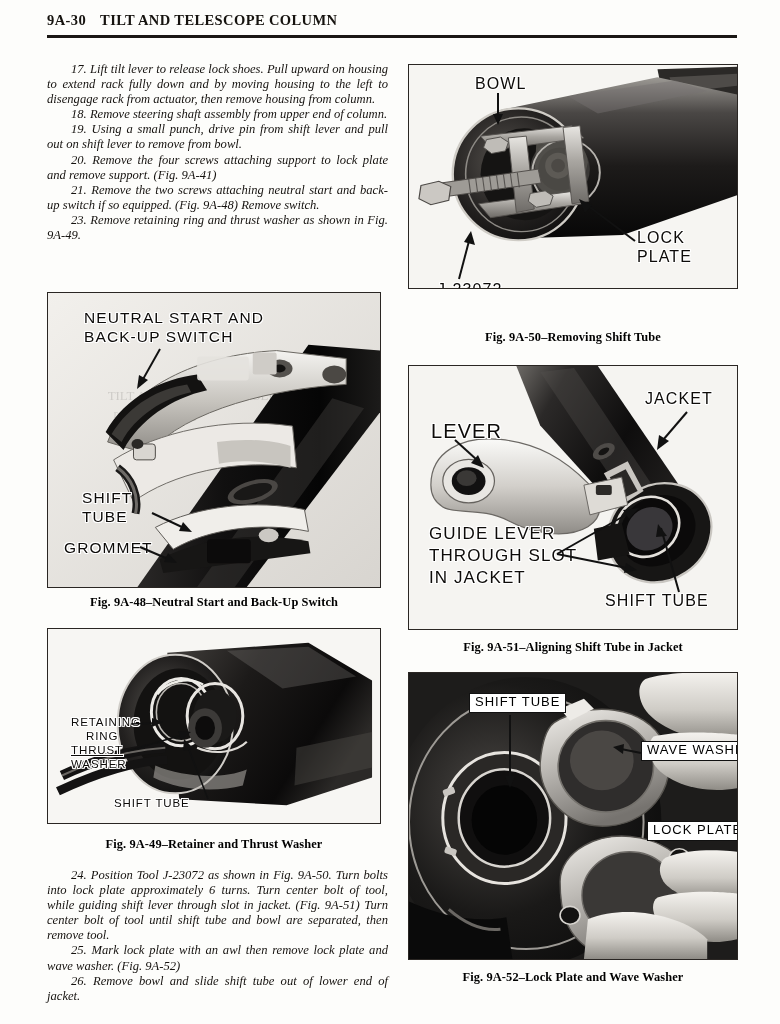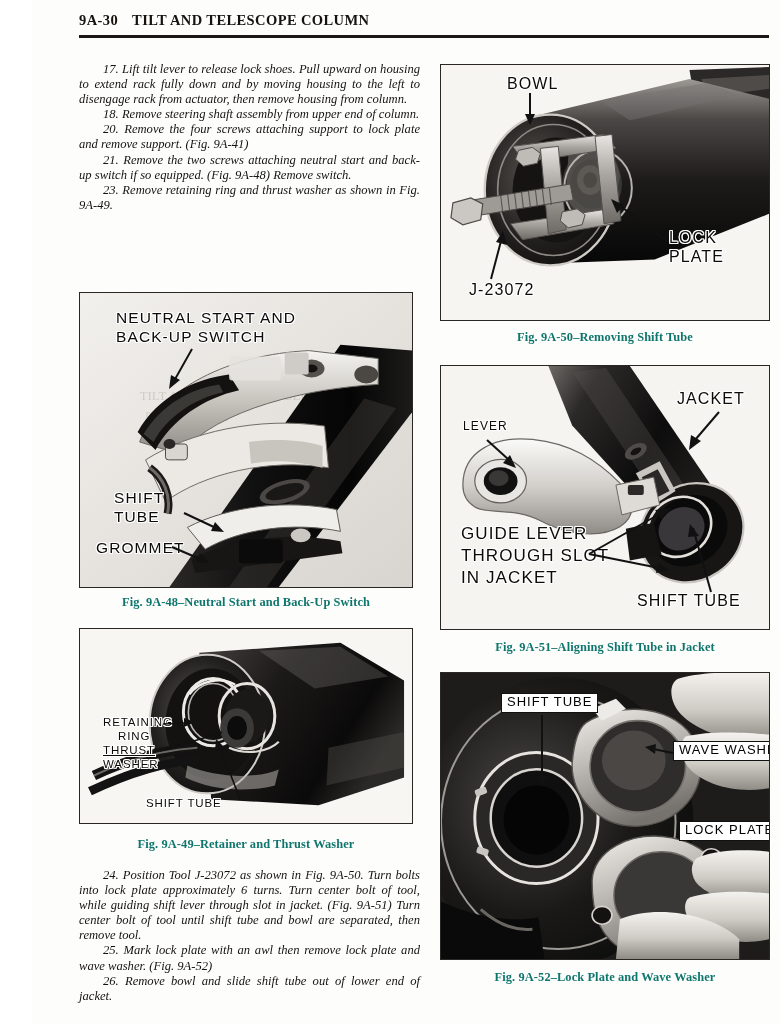--- a/index.html
+++ b/index.html
@@ -12,21 +12,20 @@
     height: 1024px;
     position: relative;
     font-family: "Liberation Serif", serif;
     color: #16130f;
     overflow: hidden;
   }
   .page {
     position: absolute;
     inset: 0;
     background: #fdfdfb;
-    margin-left: 32px;
   }
 
   
   .page-header {
     position: absolute;
     left: 47px;
     top: 12px;
     width: 690px;
     font-family: "Liberation Serif", serif;
     font-weight: bold;
@@ -85,21 +84,21 @@
   .fig-caption {
     position: absolute;
     left: 0;
     width: 100%;
     text-align: center;
     font-family: "Liberation Serif", serif;
     font-weight: bold;
     font-size: 12.4px;
     letter-spacing: 0.1px;
     white-space: nowrap;
-    color: #0f766e;
+    color: #000000;
   }
 
   
   .photo {
     position: absolute;
     inset: 0;
     overflow: hidden;
     background: #f2f0ec;
   }
   .photo svg { display: block; width: 100%; height: 100%; }
@@ -136,26 +135,27 @@
 <div class="page">
 
   <div class="page-header">
     <span class="folio">9A-30</span><span>TILT AND TELESCOPE COLUMN</span>
   </div>
   <div class="header-rule"></div>
 
   <div class="body-text" id="intro-text">
     <p>17. Lift tilt lever to release lock shoes. Pull upward on housing to extend rack fully down and by moving housing to the left to disengage rack from actuator, then remove housing from column.</p>
     <p>18. Remove steering shaft assembly from upper end of column.</p>
+    <p>19. Using a small punch, drive pin from shift lever and pull out on shift lever to remove from bowl.</p>
     <p>20. Remove the four screws attaching support to lock plate and remove support. (Fig. 9A-41)</p>
     <p>21. Remove the two screws attaching neutral start and back-up switch if so equipped. (Fig. 9A-48) Remove switch.</p>
     <p>23. Remove retaining ring and thrust washer as shown in Fig. 9A-49.</p>
   </div>
 
-  <div class="figure" style="left:408px; top:64px; width:330px; height:257px;">
+  <div class="figure" style="left:408px; top:64px; width:330px; height:225px;">
     <div class="fig-frame">
       <div class="photo">
         <svg viewBox="0 0 330 257" preserveAspectRatio="none">
           <defs>
             <linearGradient id="g50col" x1="0" y1="0" x2="0" y2="1">
               <stop offset="0" stop-color="#9d9a95"></stop>
               <stop offset="0.22" stop-color="#4a4745"></stop>
               <stop offset="0.55" stop-color="#1d1b1a"></stop>
               <stop offset="1" stop-color="#070707"></stop>
             </linearGradient>
@@ -390,21 +390,21 @@
       </div>
 
       <span class="callout" style="left:236px; top:24px; font-size:16px;">JACKET</span>
       <div class="leader" style="left:244px; top:44px;">
         <svg width="40" height="42">
             <line x1="34" y1="2" x2="10" y2="30" stroke="#111" stroke-width="2"></line>
             <polygon points="4,40 6,25 16,31" fill="#111"></polygon>
           </svg>
       </div>
 
-      <span class="callout" style="left:22px; top:54px; font-size:12px;">LEVER</span>
+      <span class="callout" style="left:22px; top:54px; font-size:20px;">LEVER</span>
       <div class="leader" style="left:44px; top:72px;">
         <svg width="34" height="34">
             <line x1="2" y1="2" x2="24" y2="22" stroke="#111" stroke-width="2"></line>
             <polygon points="31,30 18,25 25,17" fill="#111"></polygon>
           </svg>
       </div>
 
       <span class="callout" style="left:20px; top:158px; font-size:17px;text-align:right;">GUIDE LEVER</span>
       <span class="callout" style="left:20px; top:180px; font-size:17px;">THROUGH SLOT</span>
       <span class="callout" style="left:20px; top:202px; font-size:17px;">IN JACKET</span>

